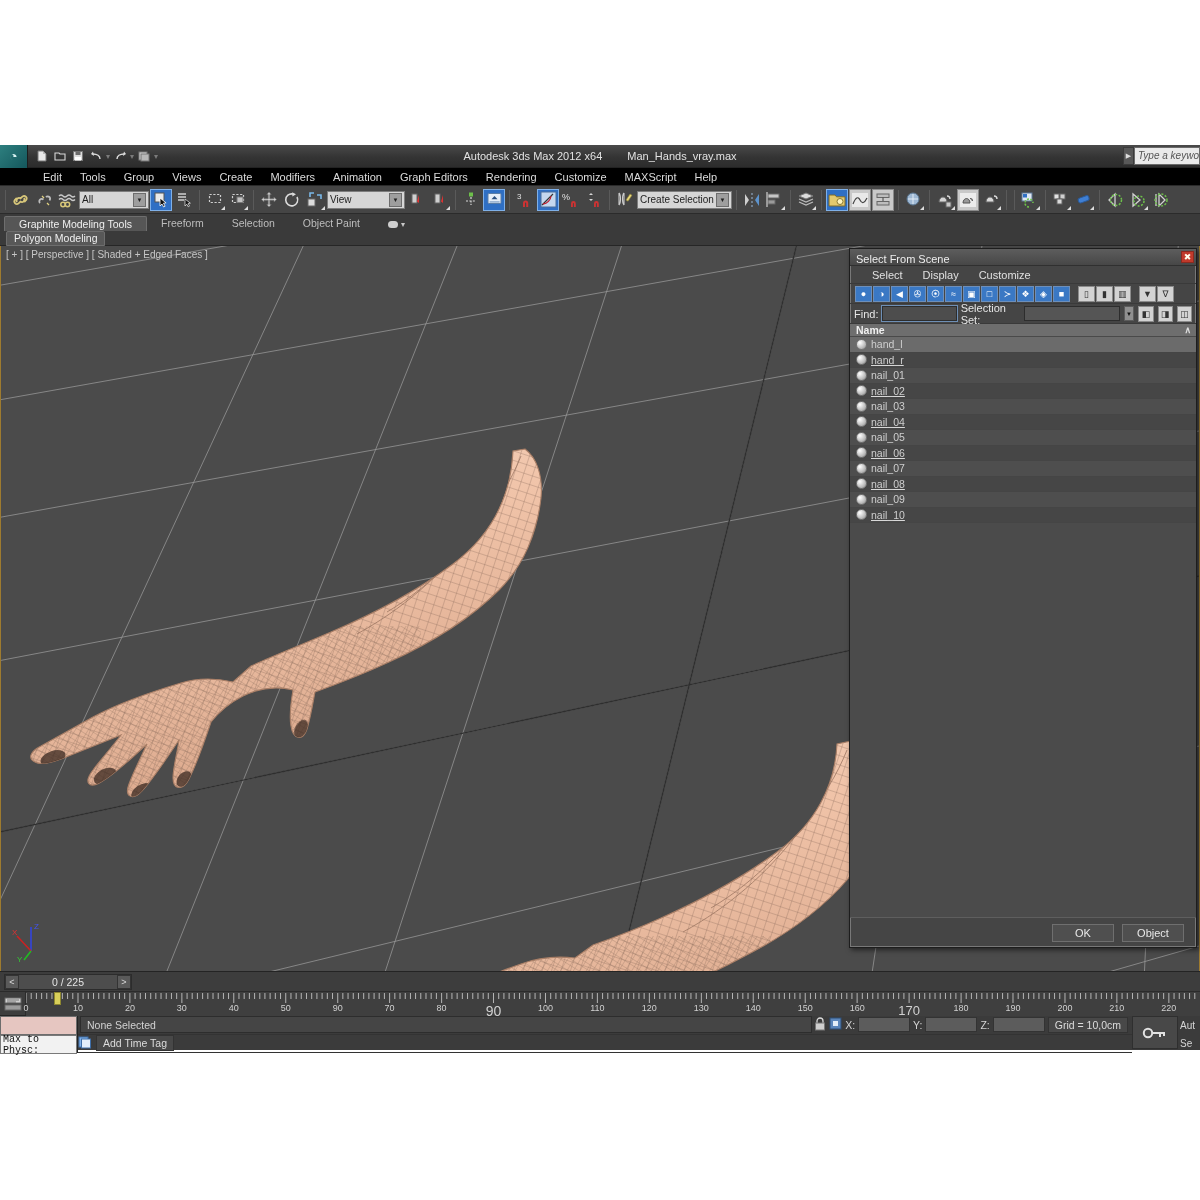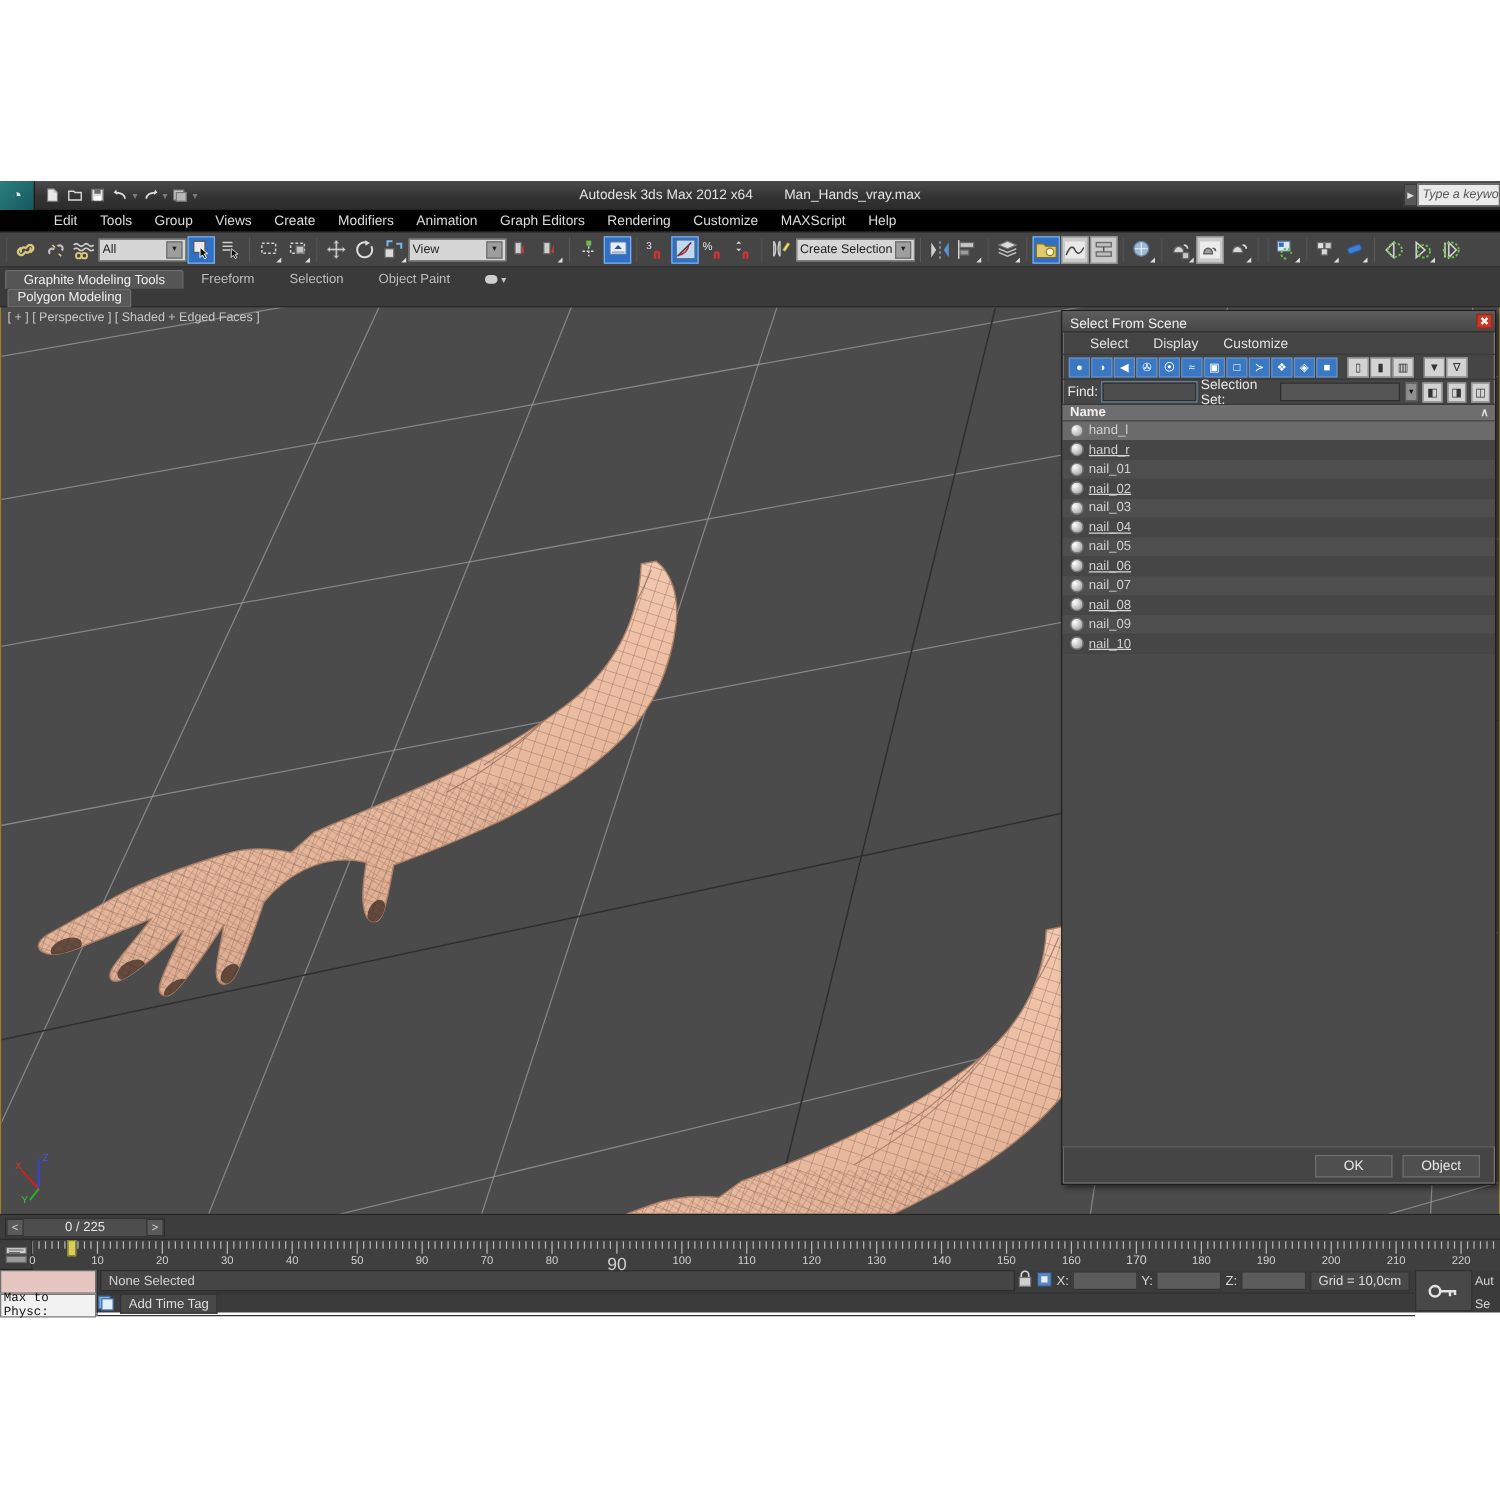--- a/index.html
+++ b/index.html
@@ -1013,21 +1013,21 @@
           <div style="position: absolute; top: 11px; font-size: 9px; color: rgb(208, 208, 208); transform: translateX(-50%); left: 30.9735%;">70</div>
           <div style="position: absolute; top: 11px; font-size: 9px; color: rgb(208, 208, 208); transform: translateX(-50%); left: 35.3982%;">80</div>
           <div style="position: absolute; top: 11px; font-size: 14px; color: rgb(208, 208, 208); transform: translateX(-50%); left: 39.823%;">90</div>
           <div style="position: absolute; top: 11px; font-size: 9px; color: rgb(208, 208, 208); transform: translateX(-50%); left: 44.2478%;">100</div>
           <div style="position: absolute; top: 11px; font-size: 9px; color: rgb(208, 208, 208); transform: translateX(-50%); left: 48.6726%;">110</div>
           <div style="position: absolute; top: 11px; font-size: 9px; color: rgb(208, 208, 208); transform: translateX(-50%); left: 53.0973%;">120</div>
           <div style="position: absolute; top: 11px; font-size: 9px; color: rgb(208, 208, 208); transform: translateX(-50%); left: 57.5221%;">130</div>
           <div style="position: absolute; top: 11px; font-size: 9px; color: rgb(208, 208, 208); transform: translateX(-50%); left: 61.9469%;">140</div>
           <div style="position: absolute; top: 11px; font-size: 9px; color: rgb(208, 208, 208); transform: translateX(-50%); left: 66.3717%;">150</div>
           <div style="position: absolute; top: 11px; font-size: 9px; color: rgb(208, 208, 208); transform: translateX(-50%); left: 70.7965%;">160</div>
-          <div style="position: absolute; top: 11px; font-size: 10px; color: rgb(208, 208, 208); transform: translateX(-50%); left: 75.2212%;">170</div>
+          <div style="position: absolute; top: 11px; font-size: 13px; color: rgb(208, 208, 208); transform: translateX(-50%); left: 75.2212%;">170</div>
           <div style="position: absolute; top: 11px; font-size: 9px; color: rgb(208, 208, 208); transform: translateX(-50%); left: 79.646%;">180</div>
           <div style="position: absolute; top: 11px; font-size: 9px; color: rgb(208, 208, 208); transform: translateX(-50%); left: 84.0708%;">190</div>
           <div style="position: absolute; top: 11px; font-size: 9px; color: rgb(208, 208, 208); transform: translateX(-50%); left: 88.4956%;">200</div>
           <div style="position: absolute; top: 11px; font-size: 9px; color: rgb(208, 208, 208); transform: translateX(-50%); left: 92.9204%;">210</div>
           <div style="position: absolute; top: 11px; font-size: 9px; color: rgb(208, 208, 208); transform: translateX(-50%); left: 97.3451%;">220</div>
         </div>
       <div style="position:absolute;left:28px;top:0;width:7px;height:13px;background:#d8cf5a;border:1px solid #8e8730;"></div>
     </div>
   </div>
 

